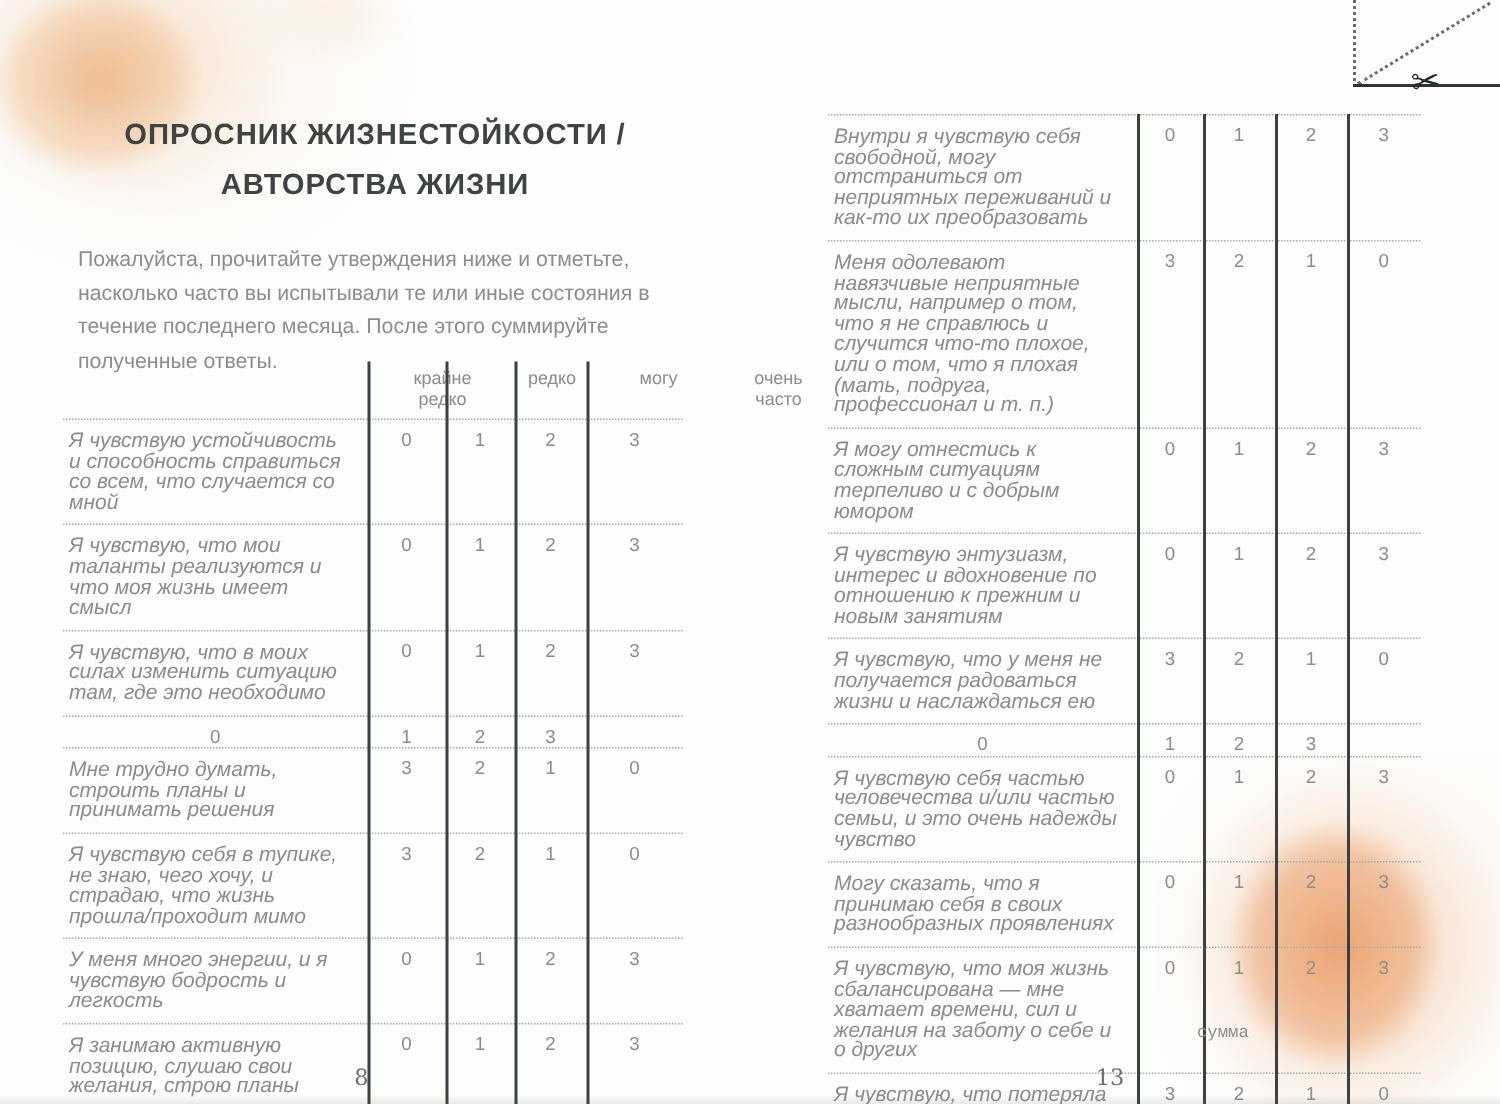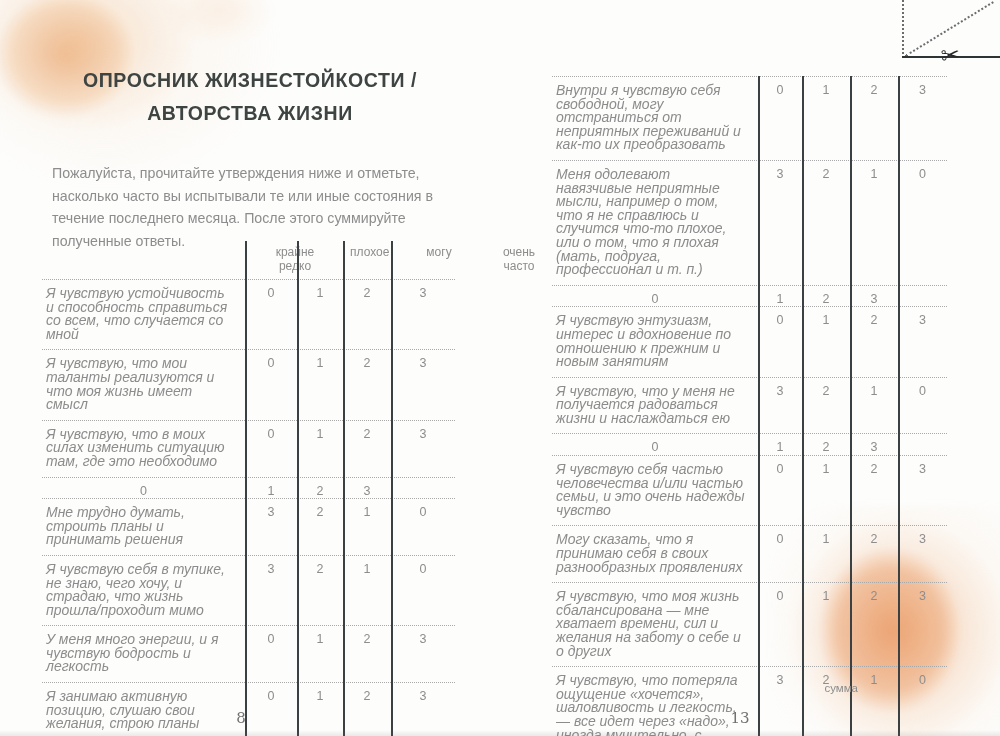--- a/index.html
+++ b/index.html
@@ -33,21 +33,21 @@
   }
   
   .cut-vert{position:absolute;left:902px;top:0;height:54px;border-left:2px dotted #6a6d6e;}
   .cut-diag{position:absolute;left:905px;top:55px;width:103px;border-top:2px dotted #6a6d6e;
     transform-origin:left top;transform:rotate(-31.5deg);}
   .cut-solid{position:absolute;left:902px;top:56px;width:98px;border-top:2px solid #2e3335;}
   .scissors{position:absolute;left:941px;top:44px;font-family:"DejaVu Sans",sans-serif;
     font-size:23px;color:#26292b;transform:rotate(-6deg);line-height:1;}
   
   .title{
-    position:absolute;left:38px;top:64px;width:424px;
+    position:absolute;left:38px;top:74px;width:424px;
     text-align:center;color:#3d4442;font-weight:700;
     font-size:19.5px;line-height:33px;letter-spacing:0.6px;
   }
   .title span{display:block;}
   .intro{
     position:absolute;left:40px;top:150px;width:424px;
     color:#8d8d8d;font-size:14.2px;line-height:22.5px;margin:12px;
   }
   
   .qtable{position:absolute;}
@@ -68,22 +68,22 @@
     font-style:italic;
   }
   .val{
     text-align:center;color:#8d8d8d;font-size:12.5px;line-height:13.6px;
     padding-top:7px;
   }
   .vl{position:absolute;top:0;bottom:0;width:2px;background:#3b4042;}
   .tleft .vl1{left:203px}.tleft .vl2{left:255px}.tleft .vl3{left:301px}.tleft .vl4{left:349px}
   .tright .vl1{left:206px}.tright .vl2{left:250px}.tright .vl3{left:298px}.tright .vl4{left:346px}
   
-  .sumlabel{position:absolute;left:798px;top:682px;width:60px;text-align:right;
-    color:#8d8d8d;font-size:11.5px;}
+  .sumlabel{position:absolute;left:798px;top:682px;width:60px;text-align:left;
+    color:#8d8d8d;font-size:11.5px;font-family:Liberation Mono, monospace;}
   .pagenum{position:absolute;top:709px;width:100px;text-align:center;
     font-family:"DejaVu Serif",serif;font-size:15px;color:#717171;}
   .pn-left{left:191px;} .pn-right{left:690px;}
   .page-edge{position:absolute;left:0;right:0;bottom:0;height:6px;
     background:linear-gradient(to bottom, transparent, rgba(110,110,110,0.14));}
 </style>
 </head>
 <body>
 
 <div class="spread">
@@ -104,21 +104,21 @@
   <p class="intro">Пожалуйста, прочитайте утверждения ниже и отметьте, насколько часто вы испытывали те или иные состояния в течение последнего месяца. После этого суммируйте полученные ответы.</p>
 
   <div class="qtable tleft" id="table-left">
     <div class="vl vl1"></div>
     <div class="vl vl2"></div>
     <div class="vl vl3"></div>
     <div class="vl vl4"></div>
   <div class="thead grid">
         <div></div>
         <div class="hcell">крайне редко</div>
-        <div class="hcell">плохое</div>
+        <div class="hcell">редко</div>
         <div class="hcell">могу</div>
         <div class="hcell">очень часто</div>
       </div>
       <div class="row grid first">
         <div class="stmt">Я чувствую устойчивость и способность справиться со всем, что случается со мной</div>
         <div class="val">0</div>
         <div class="val">1</div>
         <div class="val">2</div>
         <div class="val">3</div>
       </div>
@@ -194,20 +194,21 @@
         <div class="val">3</div>
       </div>
       <div class="row grid">
         <div class="stmt">Меня одолевают навязчивые неприятные мысли, например о том, что я не справлюсь и случится что-то плохое, или о том, что я плохая (мать, подруга, профессионал и т. п.)</div>
         <div class="val">3</div>
         <div class="val">2</div>
         <div class="val">1</div>
         <div class="val">0</div>
       </div>
       <div class="row grid">
+        <div class="stmt">Я могу отнестись к сложным ситуациям терпеливо и с добрым юмором</div>
         <div class="val">0</div>
         <div class="val">1</div>
         <div class="val">2</div>
         <div class="val">3</div>
       </div>
       <div class="row grid">
         <div class="stmt">Я чувствую энтузиазм, интерес и вдохновение по отношению к прежним и новым занятиям</div>
         <div class="val">0</div>
         <div class="val">1</div>
         <div class="val">2</div>

